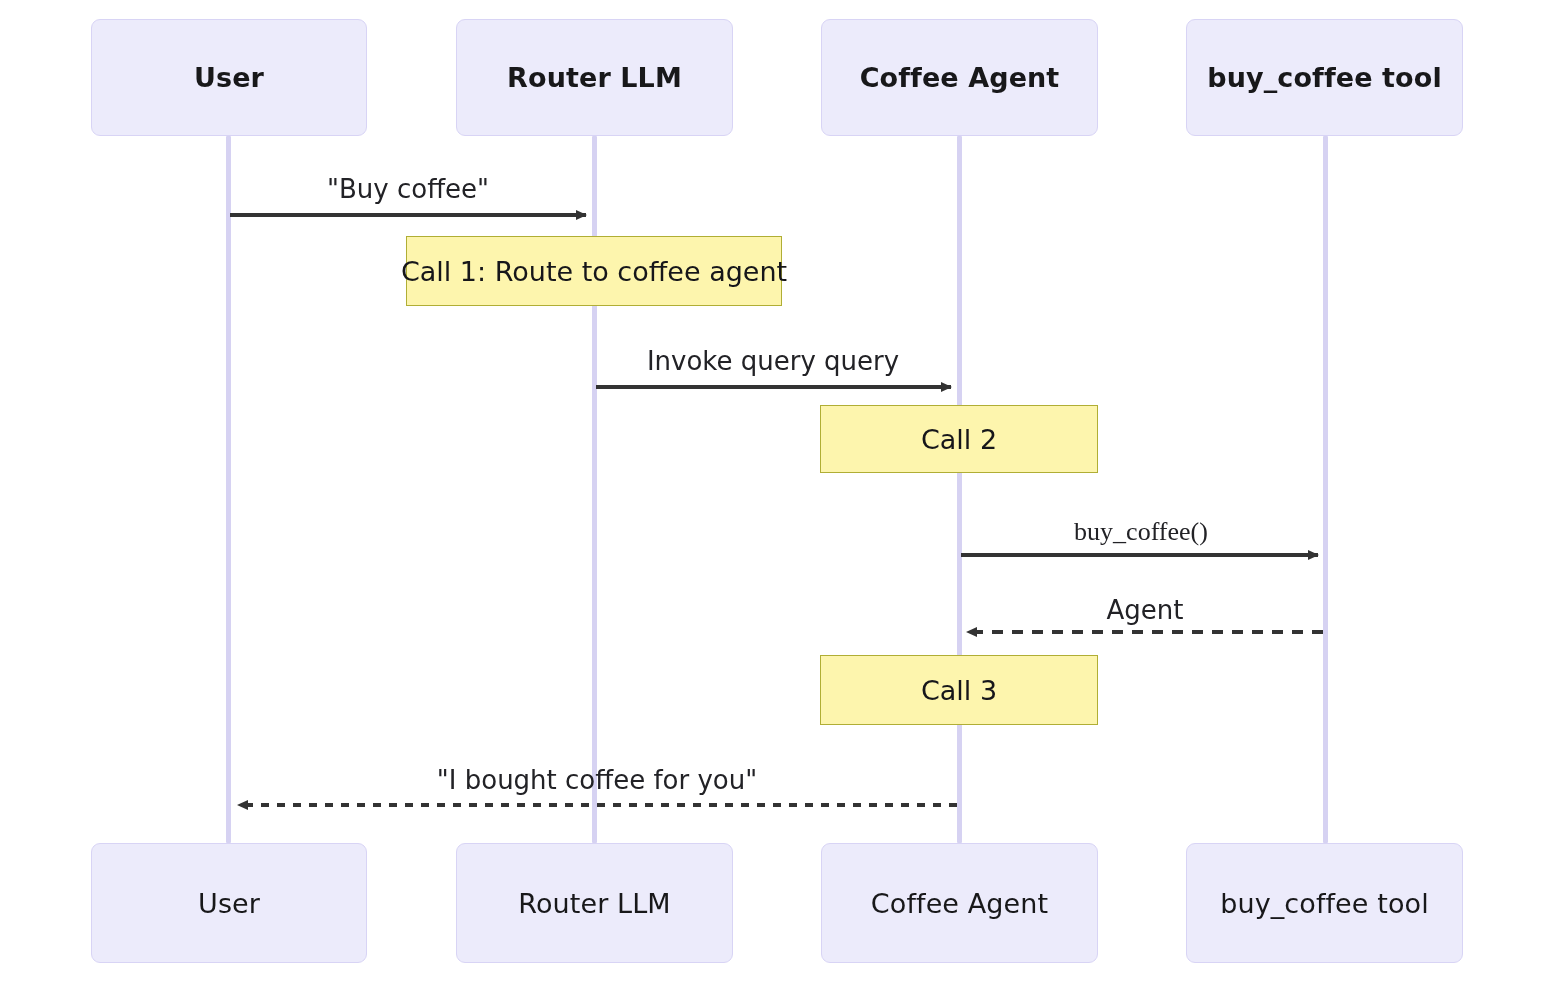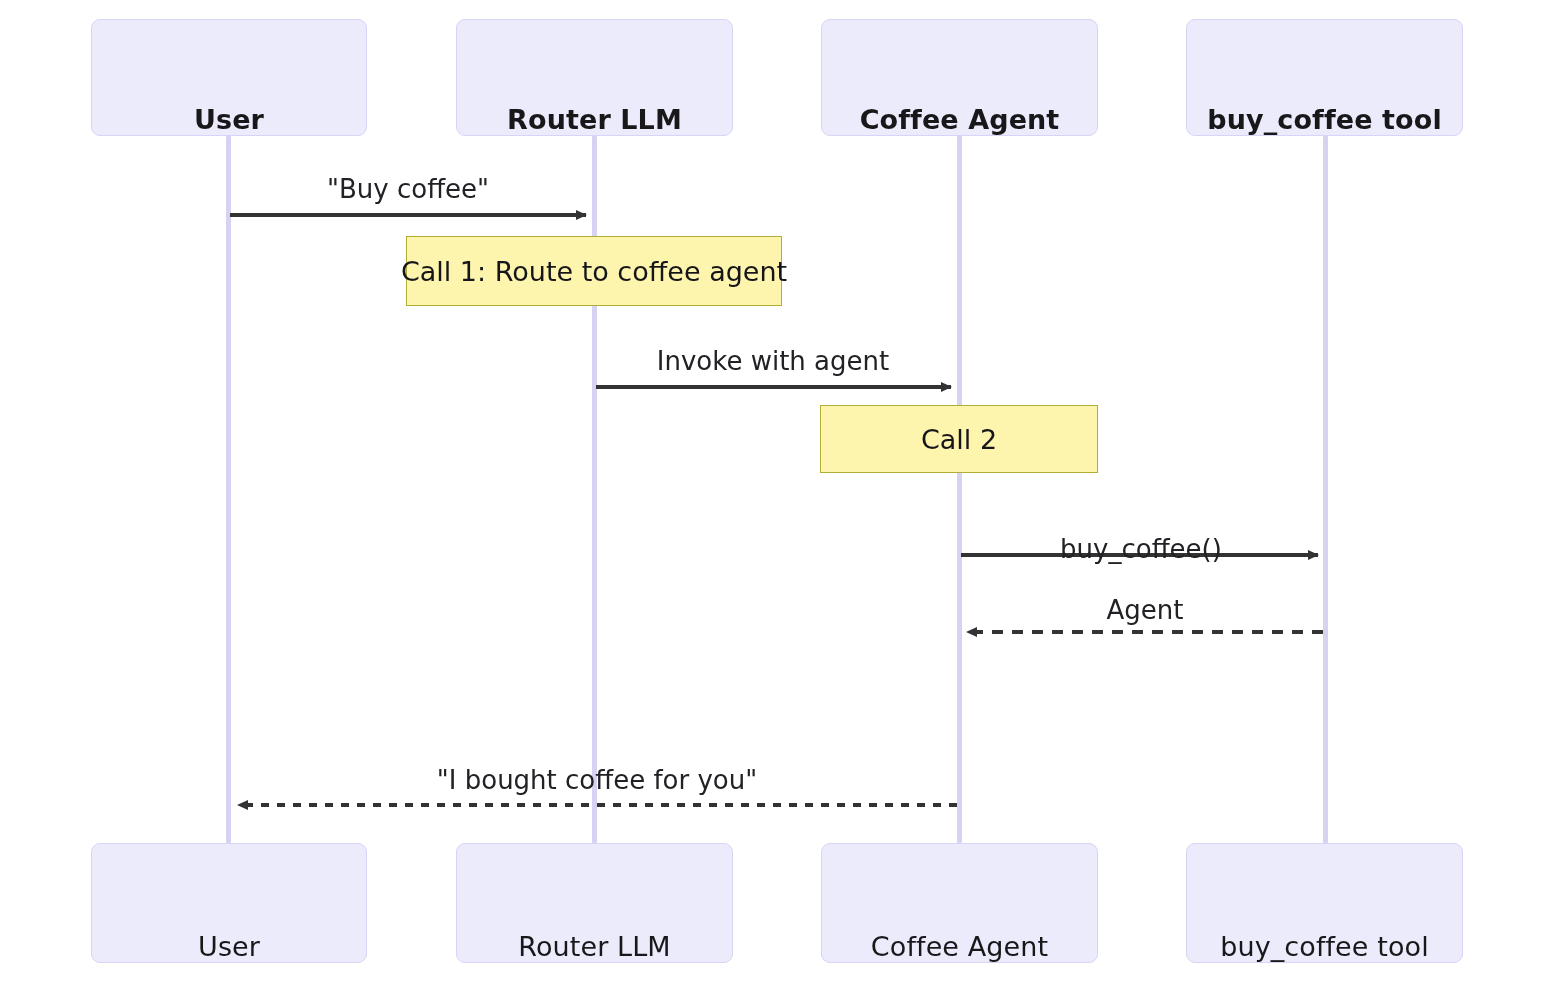--- a/index.html
+++ b/index.html
@@ -36,21 +36,21 @@
   }
 
   
   .actor-box {
     position: absolute;
     box-sizing: border-box;
     background: #ecebfb;
     border: 1.5px solid #d8d4f5;
     border-radius: 9px;
     display: flex;
-    align-items: flex-end;
+    align-items: center;
     justify-content: center;
   }
   .actor-label {
     font-size: 27px;
     font-weight: 700;
     color: #18181a;
     letter-spacing: 0.1px;
     white-space: nowrap;
   }
   .actor-box.bottom .actor-label {
@@ -135,25 +135,28 @@
     <line x1="596" y1="387" x2="951" y2="387" stroke="#333333" stroke-width="4" marker-end="url(#arrowR)"></line>
 
     <line x1="961" y1="555" x2="1318" y2="555" stroke="#333333" stroke-width="4" marker-end="url(#arrowR)"></line>
 
     <line x1="1323" y1="632" x2="967" y2="632" stroke="#333333" stroke-width="4" stroke-dasharray="11,9" marker-end="url(#arrowL)"></line>
 
     <line x1="957" y1="805" x2="238" y2="805" stroke="#333333" stroke-width="4" stroke-dasharray="8,8" marker-end="url(#arrowL)"></line>
   </svg>
 
   <div class="msg-label" style="left:408px; top:176px;">"Buy coffee"</div>
-  <div class="msg-label" style="left:773px; top:348px;">Invoke with agent</div>
-  <div class="msg-label" style="left:1141px; top:536px;">buy_coffee()</div>
+  <div class="msg-label" style="left:773px; top:348px;">Invoke query query</div>
+  <div class="msg-label" style="left:1141px; top:519px;font-family:Liberation Serif, serif;">buy_coffee()</div>
   <div class="msg-label" style="left:1145px; top:597px;">Agent</div>
   <div class="msg-label" style="left:597px; top:767px;">"I bought coffee for you"</div>
 
   <div class="note" style="left:406px; top:236px; width:376px; height:70px;">
     <span class="note-label">Call 1: Route to coffee agent</span>
   </div>
   <div class="note" style="left:820px; top:405px; width:278px; height:68px;">
     <span class="note-label">Call 2</span>
   </div>
+  <div class="note" style="left:820px; top:655px; width:278px; height:70px;">
+    <span class="note-label">Call 3</span>
+  </div>
 
 </div>
 
 </body></html>

